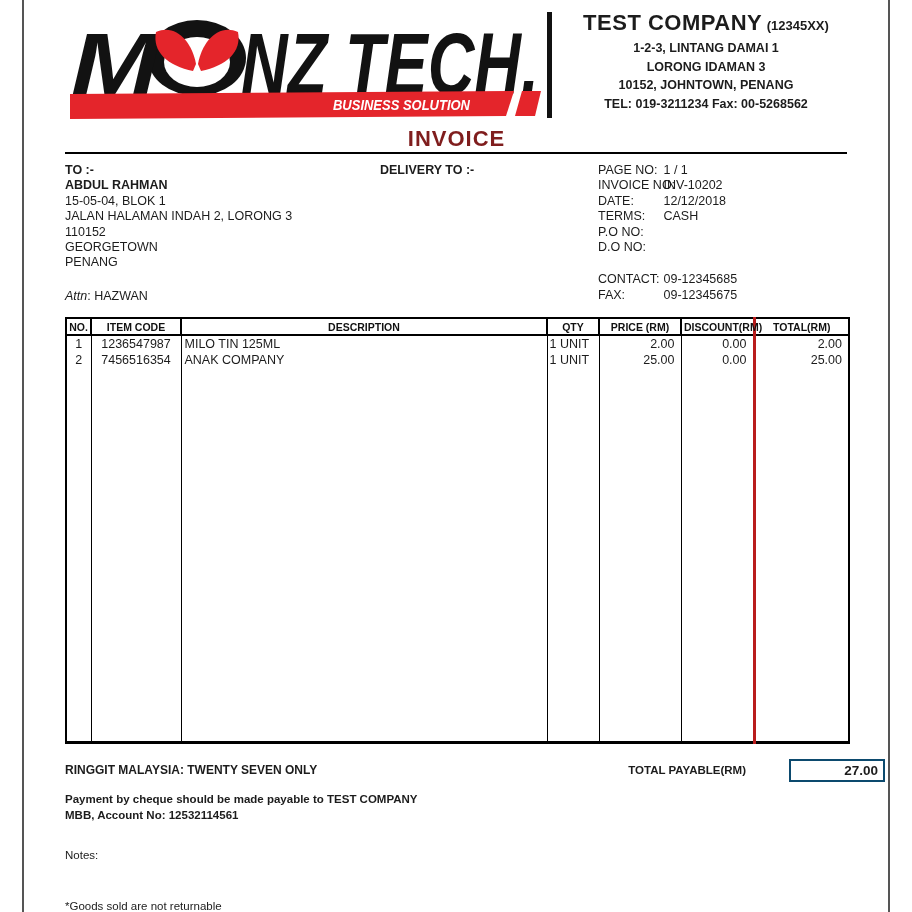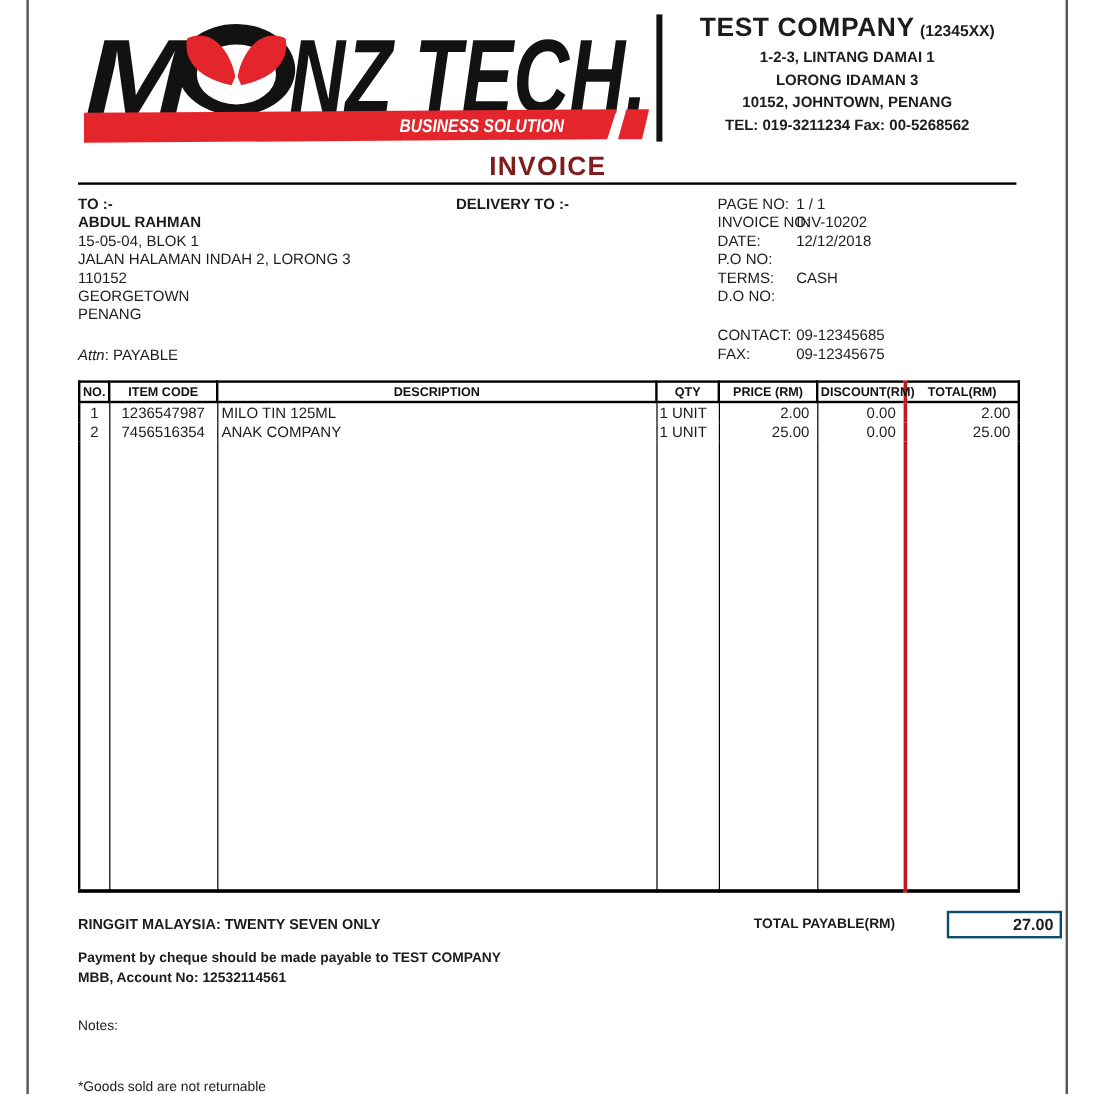--- a/index.html
+++ b/index.html
@@ -110,43 +110,43 @@
     <div>15-05-04, BLOK 1</div>
     <div>JALAN HALAMAN INDAH 2, LORONG 3</div>
     <div>110152</div>
     <div>GEORGETOWN</div>
     <div>PENANG</div>
   </div>
 
   <div class="delivery-to">DELIVERY TO :-</div>
 
   <div class="attn">
-    <span class="lbl">Attn</span><span>: PAYABLE</span>
+    <span class="lbl">Attn</span><span>: HAZWAN</span>
   </div>
 
   <div class="meta">
     <div class="row">
       <span class="lbl">PAGE NO:</span>
       <span>1 / 1</span>
     </div>
     <div class="row">
       <span class="lbl">INVOICE NO:</span>
       <span>INV-10202</span>
     </div>
     <div class="row">
       <span class="lbl">DATE:</span>
       <span>12/12/2018</span>
     </div>
     <div class="row">
+      <span class="lbl">TERMS:</span>
+      <span>CASH</span>
+    </div>
+    <div class="row">
       <span class="lbl">P.O NO:</span>
       <span></span>
-    </div>
-    <div class="row">
-      <span class="lbl">TERMS:</span>
-      <span>CASH</span>
     </div>
     <div class="row">
       <span class="lbl">D.O NO:</span>
       <span></span>
     </div>
     <div class="spacer"></div>
     <div class="row">
       <span class="lbl">CONTACT:</span>
       <span>09-12345685</span>
     </div>

